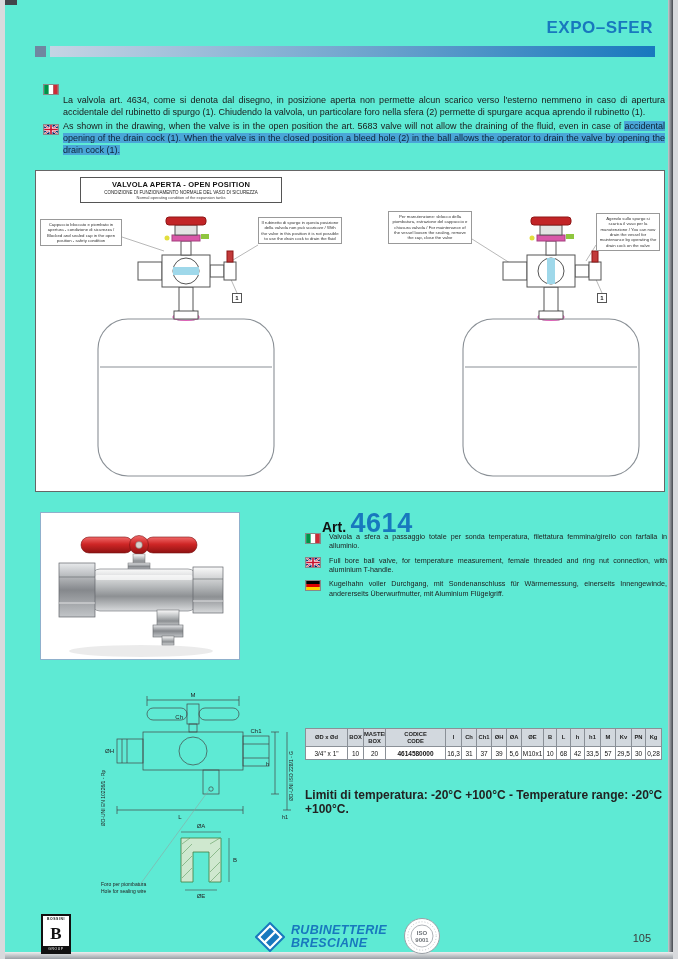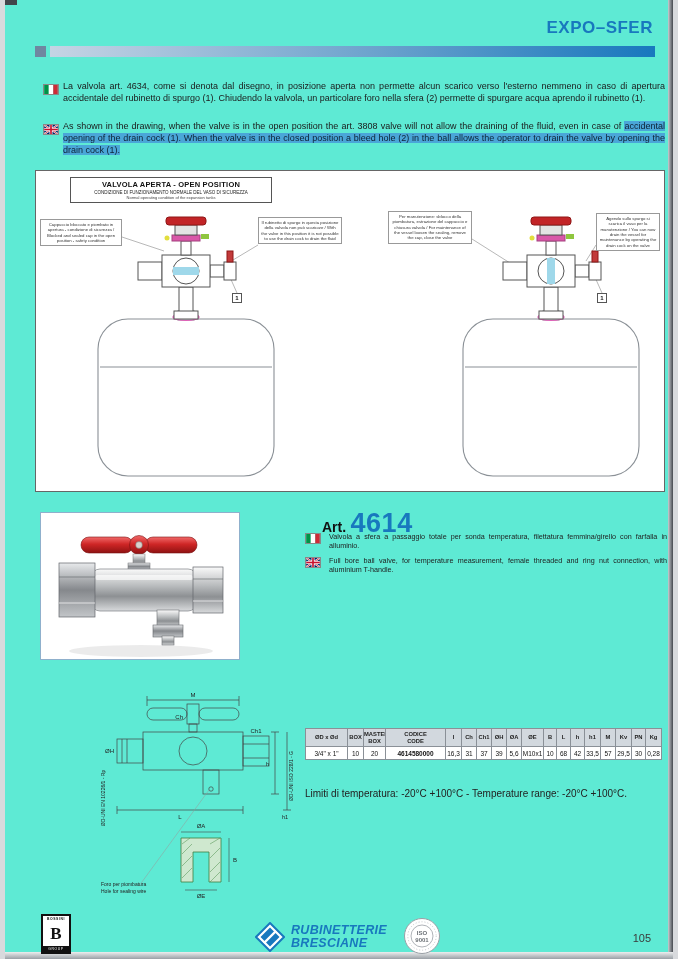--- a/index.html
+++ b/index.html
@@ -60,21 +60,21 @@
 
   .spec-table { position:absolute; left:300px; top:728px; border-collapse:collapse;
     table-layout:fixed; width:356px; background:#fff; }
   .spec-table th, .spec-table td { border:1px solid #8a9097; text-align:center;
     vertical-align:middle; overflow:hidden; }
   .spec-table th { background:#d2d8de; font-size:5.8px; font-weight:bold; color:#222;
     white-space:pre-line; padding:2px 0; line-height:1.15; }
   .spec-table td { font-size:6.5px; color:#111; padding:2.5px 0; }
   .spec-table td.codice { font-weight:bold; }
 
-  .temp-note { position:absolute; left:300px; top:788px; width:362px; font-size:10px; color:#222; }
+  .temp-note { position:absolute; left:300px; top:788px; width:362px; font-size:12px; color:#222;font-weight:bold; }
 
   .bossini-logo { position:absolute; left:36px; top:914px; width:30px; height:40px;
     border:2px solid #111; background:#fff; display:flex; flex-direction:column;
     align-items:center; justify-content:space-between; }
   .bossini-top { font-size:3.4px; letter-spacing:.6px; font-weight:bold; color:#111; margin-top:1px; }
   .bossini-b { font-family:"Liberation Serif", serif; font-size:17px; font-weight:bold;
     color:#111; line-height:1; }
   .bossini-bottom { width:100%; background:#111; color:#fff; font-size:3.4px; letter-spacing:.6px;
     text-align:center; padding:1px 0; }
 
@@ -97,37 +97,37 @@
   <div class="bar-square"></div>
   <div class="header-bar"></div>
 
   <span class="flag" style="left:38px; top:84px;">
     <svg viewBox="0 0 18 12">
         <rect width="6" height="12" fill="#009246"></rect>
         <rect x="6" width="6" height="12" fill="#fff"></rect>
         <rect x="12" width="6" height="12" fill="#ce2b37"></rect>
       </svg>
   </span>
-  <p class="para" style="top:80px;">
+  <p class="para" style="top:94px;">
     <span>La valvola art. 4634, come si denota dal disegno, in posizione aperta non permette alcun scarico verso l'esterno nemmeno in caso di apertura accidentale del rubinetto di spurgo (1). Chiudendo la valvola, un particolare foro nella sfera (2) permette di spurgare acqua aprendo il rubinetto (1).</span>
   </p>
 
   <span class="flag" style="left:38px; top:124px;">
     <svg viewBox="0 0 18 12">
         <rect width="18" height="12" fill="#012169"></rect>
       <path d="M0,0 L18,12 M18,0 L0,12" stroke="#fff" stroke-width="2.6"></path>
       <path d="M0,0 L18,12 M18,0 L0,12" stroke="#c8102e" stroke-width="1"></path>
       <rect x="7" width="4" height="12" fill="#fff"></rect>
         <rect y="4" width="18" height="4" fill="#fff"></rect>
       <rect x="7.9" width="2.2" height="12" fill="#c8102e"></rect>
         <rect y="4.9" width="18" height="2.2" fill="#c8102e"></rect>
     </svg>
   </span>
   <p class="para" style="top:120px;">
-    <span>As shown in the drawing, when the valve is in the open position the art. 3808 valve will not allow the draining of the fluid, even in case of </span><span class="hl">accidental opening of the drain cock (1). When the valve is in the closed position a bleed hole (2) in the ball allows the operator to drain the valve by opening the drain cock (1).</span>
+    <span>As shown in the drawing, when the valve is in the open position the art. 5683 valve will not allow the draining of the fluid, even in case of </span><span class="hl">accidental opening of the drain cock (1). When the valve is in the closed position a bleed hole (2) in the ball allows the operator to drain the valve by opening the drain cock (1).</span>
   </p>
 
   <div class="diagram-box">
     <svg class="diagram-svg" width="628" height="320" viewBox="0 0 628 320">
 
       <g stroke="#999" stroke-width="0.7">
         <line x1="86" y1="66" x2="128" y2="80"></line>
         <line x1="222" y1="74" x2="192" y2="92"></line>
         <line x1="436" y1="68" x2="474" y2="92"></line>
         <line x1="560" y1="74" x2="550" y2="90"></line>
@@ -179,21 +179,21 @@
         <rect x="-4" y="-13" width="8" height="26" fill="#9fd8ea" stroke="none"></rect>
         <rect x="-5" y="-30" width="10" height="14" fill="#fff"></rect>
         <rect x="-14" y="-36" width="28" height="6" fill="#d957a8" stroke="#a4417f"></rect>
         <rect x="-11" y="-46" width="22" height="10" fill="#e3e3e3"></rect>
         <rect x="-20" y="-54" width="40" height="8" rx="3" fill="#c22427" stroke="#8f1616"></rect>
         <circle cx="-19" cy="-33" r="2.5" fill="#e2de3e" stroke="none"></circle>
         <rect x="15" y="-37" width="8" height="5" fill="#8fc63f" stroke="none"></rect>
       </g>
     </svg>
 
-    <div class="titlebox" style="left:34px; top:6px; width:202px;">
+    <div class="titlebox" style="left:44px; top:6px; width:202px;">
       <div class="dtitle">VALVOLA APERTA - OPEN POSITION</div>
       <div class="dsub1">CONDIZIONE DI FUNZIONAMENTO NORMALE DEL VASO DI SICUREZZA</div>
       <div class="dsub2">Normal operating condition of the expansion tanks</div>
     </div>
 
     <div class="callout" style="left:4px; top:48px; width:82px;">Cappuccio bloccato e piombato in apertura - condizione di sicurezza / Blocked and sealed cap in the open position - safety condition</div>
     <div class="callout" style="left:222px; top:46px; width:84px;">Il rubinetto di spurgo in questa posizione della valvola non può scaricare / With the valve in this position it is not possible to use the drain cock to drain the fluid</div>
     <div class="callout" style="left:352px; top:40px; width:84px;">Per manutenzione: sblocco della piombatura, estrazione del cappuccio e chiusura valvola / For maintenance of the vessel loosen the sealing, remove the cap, close the valve</div>
     <div class="callout" style="left:560px; top:42px; width:64px;">Agendo sullo spurgo si scarica il vaso per la manutenzione / You can now drain the vessel for maintenance by operating the drain cock on the valve</div>
 
@@ -270,20 +270,30 @@
             <rect width="18" height="12" fill="#012169"></rect>
           <path d="M0,0 L18,12 M18,0 L0,12" stroke="#fff" stroke-width="2.6"></path>
           <path d="M0,0 L18,12 M18,0 L0,12" stroke="#c8102e" stroke-width="1"></path>
           <rect x="7" width="4" height="12" fill="#fff"></rect>
             <rect y="4" width="18" height="4" fill="#fff"></rect>
           <rect x="7.9" width="2.2" height="12" fill="#c8102e"></rect>
             <rect y="4.9" width="18" height="2.2" fill="#c8102e"></rect>
         </svg>
       </span>
       <div class="desc-text">Full bore ball valve, for temperature measurement, female threaded and ring nut connection, with aluminium T-handle.</div>
+    </div>
+    <div class="desc-row">
+      <span class="desc-flag">
+        <svg viewBox="0 0 18 12">
+            <rect width="18" height="4" fill="#000"></rect>
+            <rect y="4" width="18" height="4" fill="#dd0000"></rect>
+            <rect y="8" width="18" height="4" fill="#ffce00"></rect>
+          </svg>
+      </span>
+      <div class="desc-text">Kugelhahn voller Durchgang, mit Sondenanschluss für Wärmemessung, einerseits Innengewinde, andererseits Überwurfmutter, mit Aluminium Flügelgriff.</div>
     </div>
   </div>
 
   <svg class="tech" width="200" height="230" viewBox="0 0 200 230">
     <g stroke="#444" stroke-width="0.7" fill="none">
 
       <line x1="52" y1="14" x2="144" y2="14"></line>
       <line x1="52" y1="10" x2="52" y2="20"></line>
       <line x1="144" y1="10" x2="144" y2="20"></line>
 

